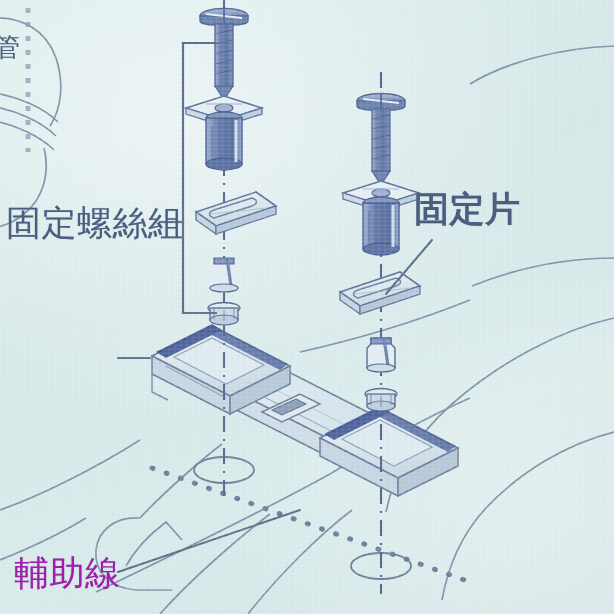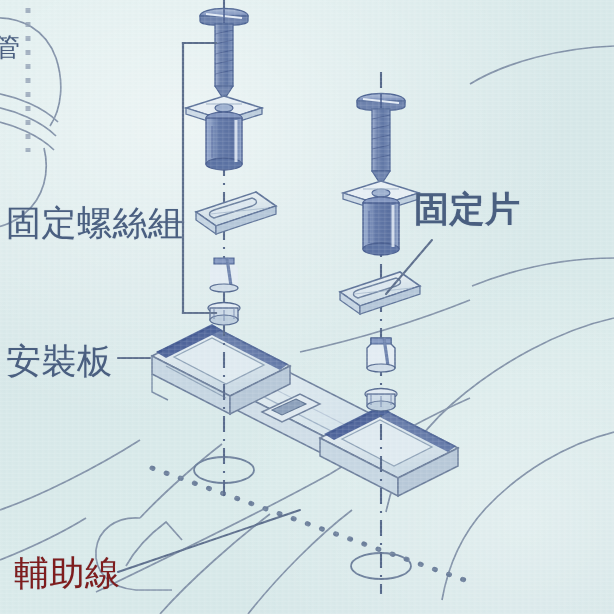--- a/index.html
+++ b/index.html
@@ -317,19 +317,18 @@
       <path d="M 118 572 L 300 510"></path>
     </g>
   </svg>
 
   <div id="paper-grain"></div>
 
   <div class="label" id="label-clip" style="color: rgb(74, 95, 128);">管</div>
 
   <div class="label" id="label-screwset" style="color: rgb(74, 95, 128);">固定螺絲組</div>
 
-  <div class="label" id="label-plate" style="color: rgb(74, 95, 128);">安裝板</div>
-
-  <div class="label" id="label-guide" style="color: #7f1d1d;">輔助線</div>
+
+  <div class="label" id="label-guide" style="color: #a21caf;">輔助線</div>
 
   <div class="label" id="label-tab" style="color: rgb(74, 95, 128);">固定片</div>
 
 </div>
 
 </body></html>

